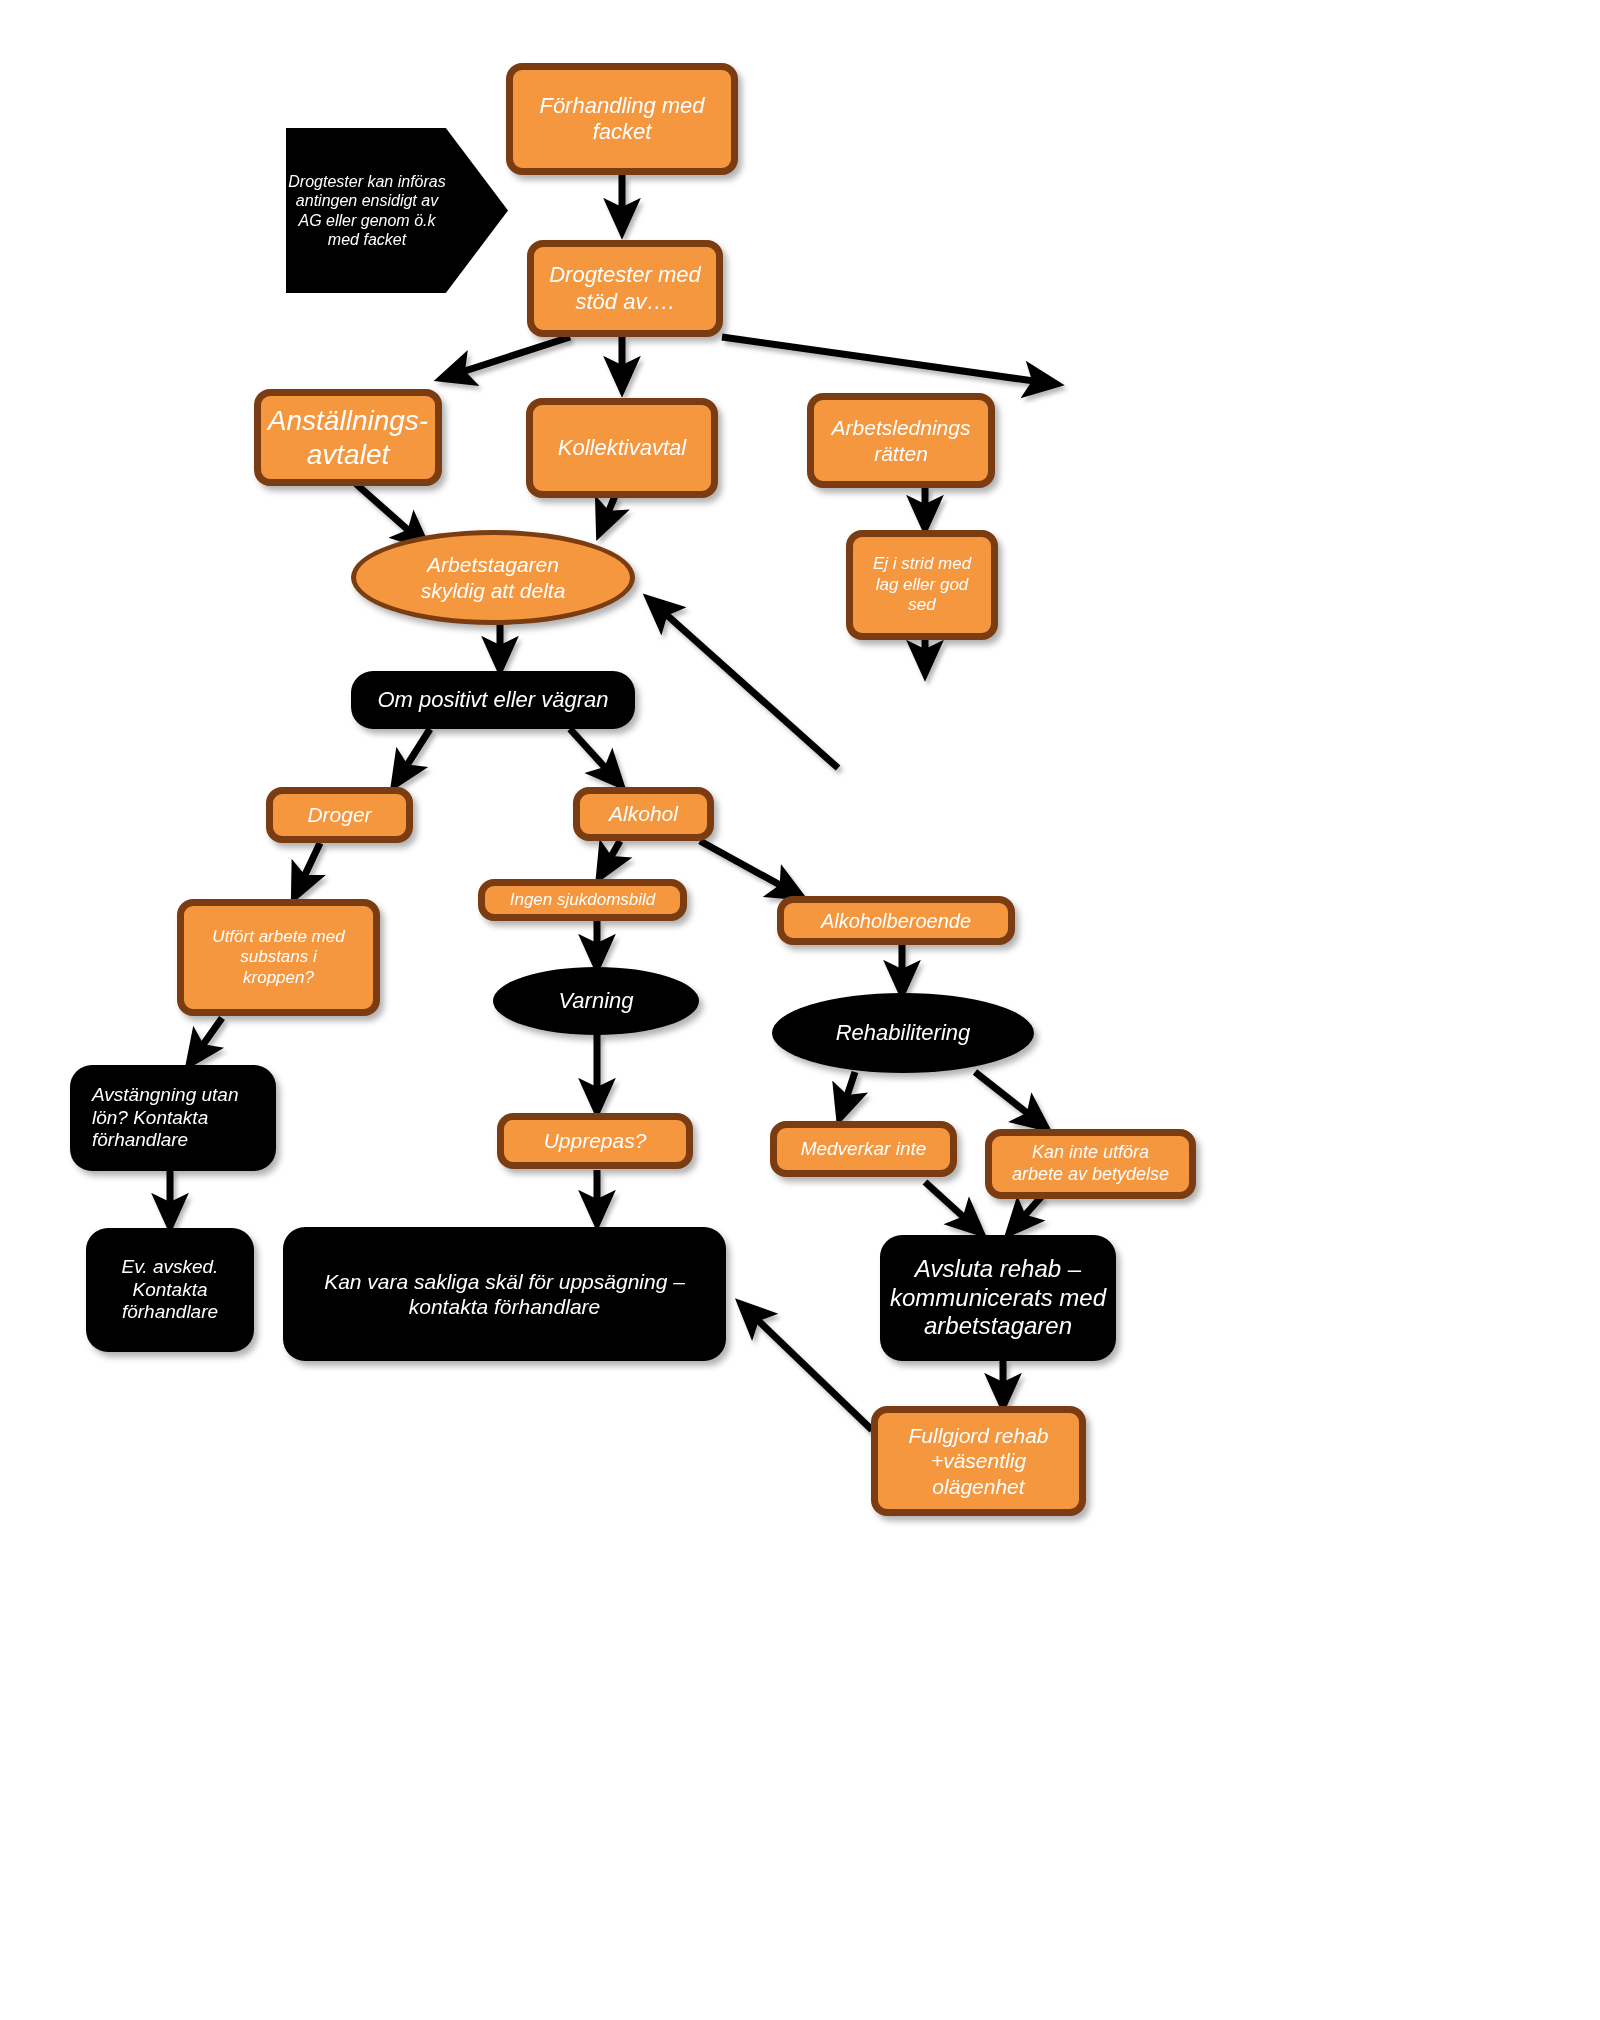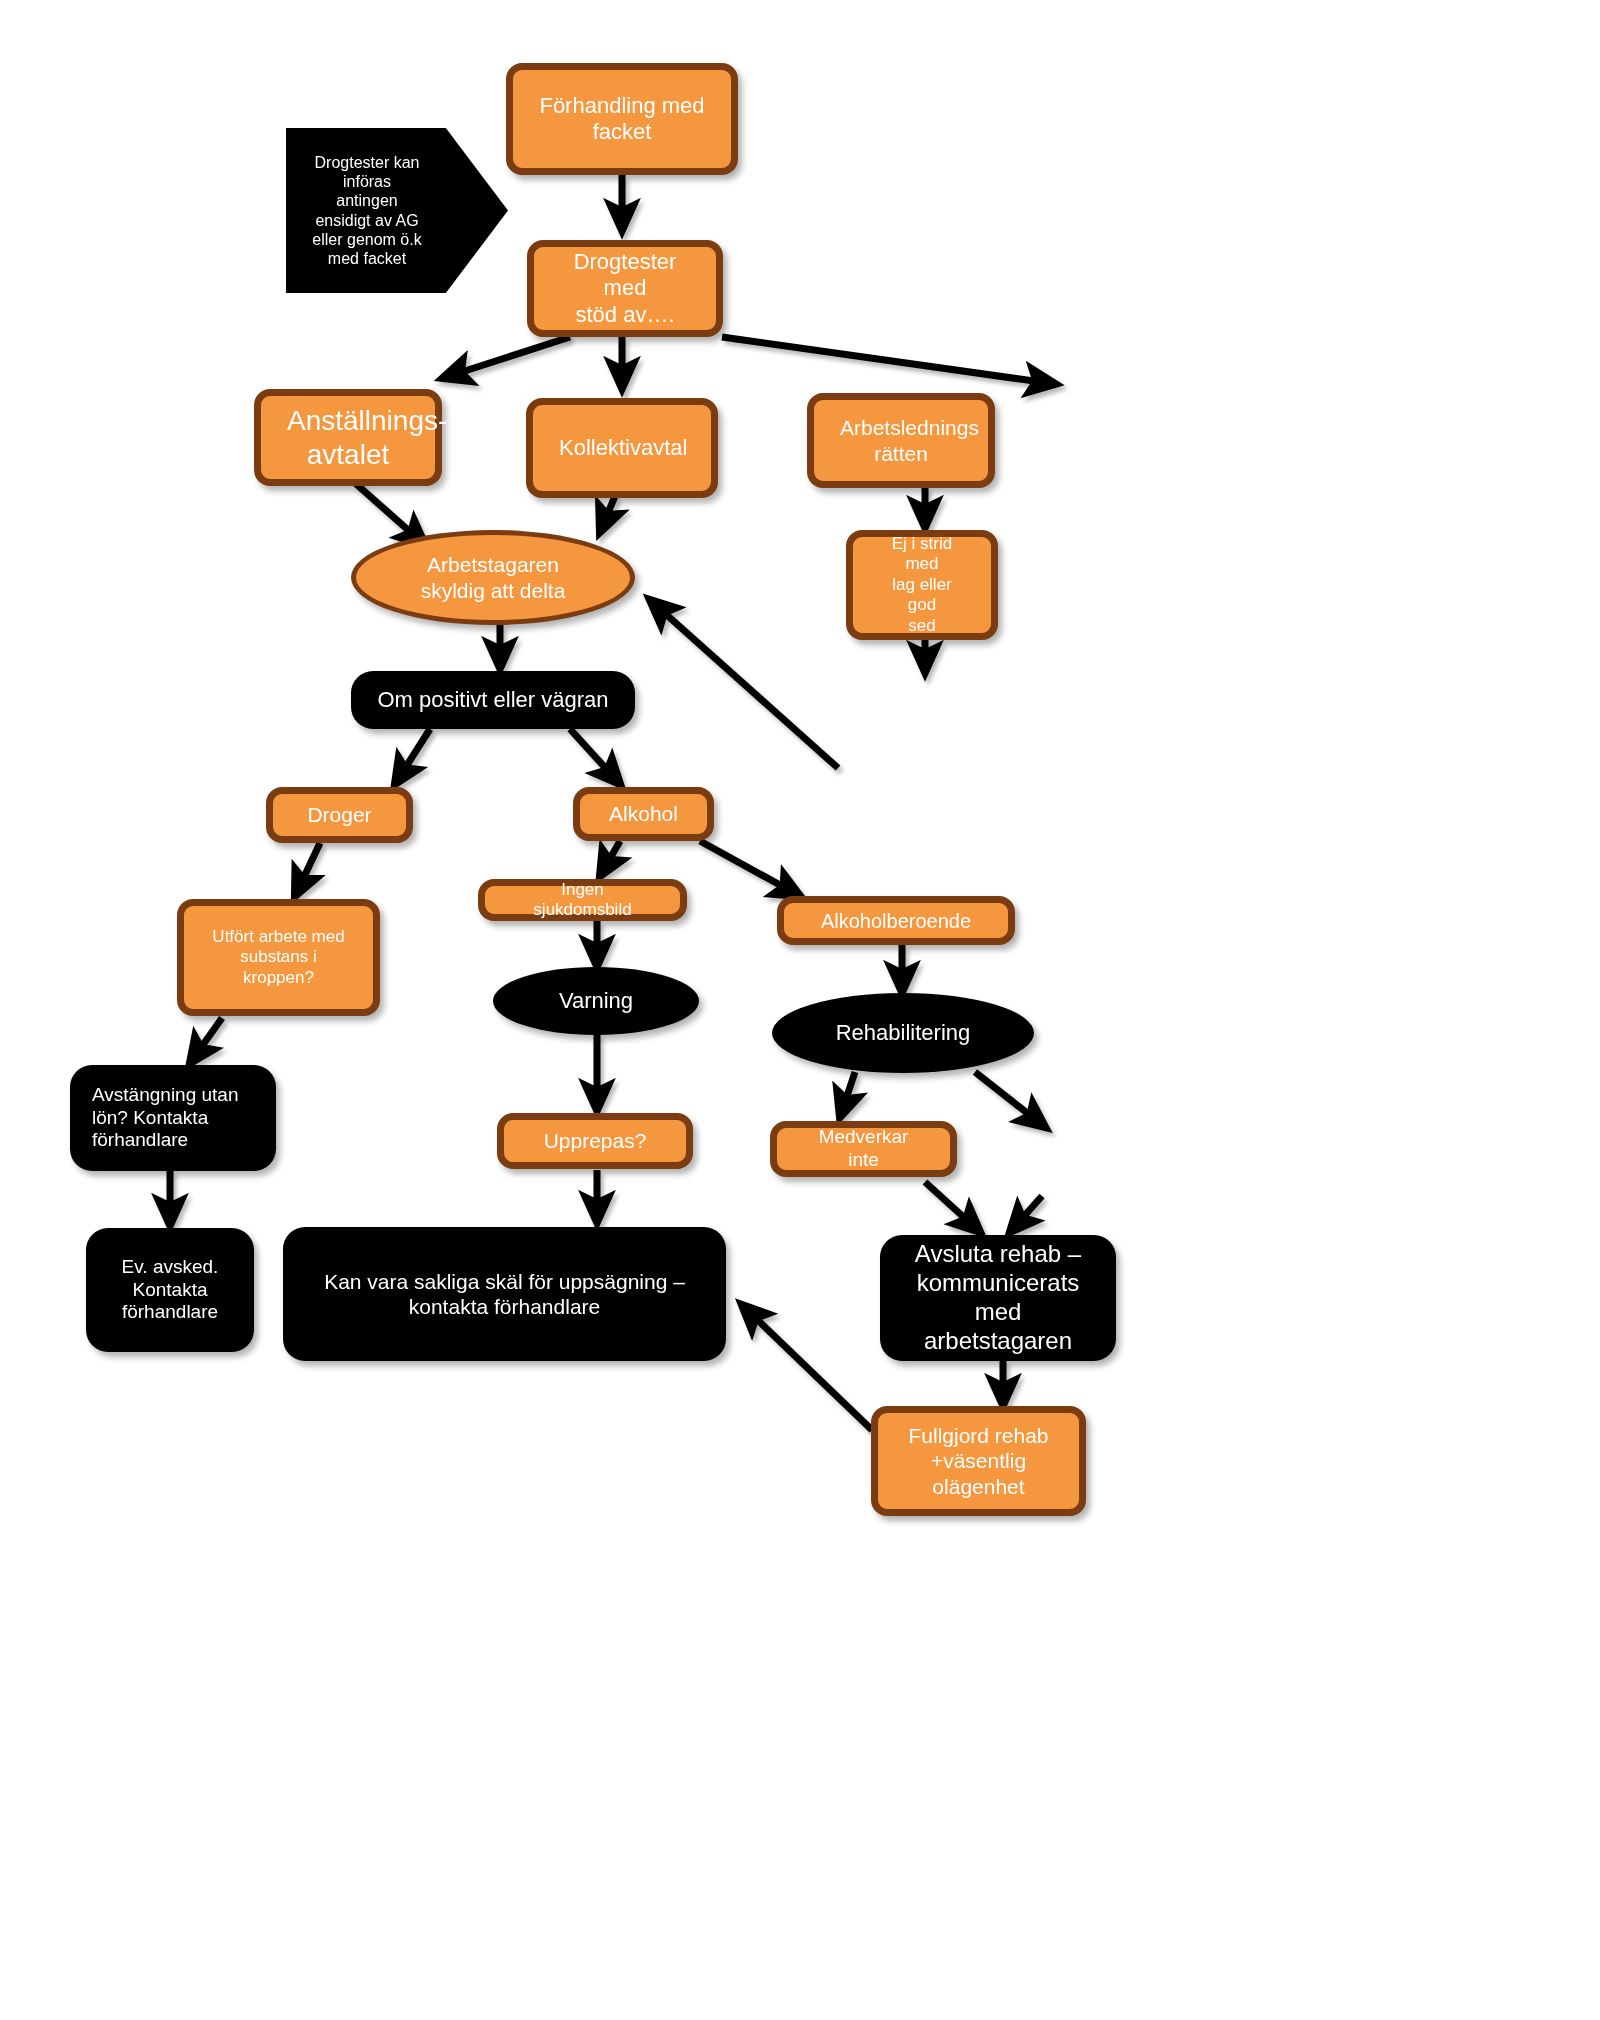--- a/index.html
+++ b/index.html
@@ -65,22 +65,23 @@
   .node.callout {
     background: #000000;
     border: 0;
     border-radius: 0;
     clip-path: polygon(0% 0%, 72% 0%, 100% 50%, 72% 100%, 0% 100%);
     padding-right: 60px;
   }
   .node .txt {
     display: block;
     width: 100%;
-    padding: 0 26px;
+    padding: 0 2px;
     box-sizing: border-box;
+    font-style: italic;
   }
   .node.align-left .txt {
     text-align: left;
     padding-left: 22px;
   }
   .bold-line {
     font-weight: bold;
     display: block;
   }
 </style>
@@ -237,20 +238,24 @@
   </div>
 
   <div class="node orange" style="left:497px; top:1113px; width:196px; height:56px; font-size:21px;">
     <span class="txt">Upprepas?</span>
   </div>
 
   <div class="node orange" style="left:770px; top:1121px; width:187px; height:56px; font-size:19px;">
     <span class="txt">Medverkar inte</span>
   </div>
 
+  <div class="node orange" style="left:985px; top:1129px; width:211px; height:70px; font-size:18px;">
+    <span class="txt">Kan inte utföra
+arbete av betydelse</span>
+  </div>
 
   <div class="node black" style="left:86px; top:1228px; width:168px; height:124px; font-size:19px;">
     <span class="txt">Ev. avsked.
 Kontakta
 förhandlare</span>
   </div>
 
   <div class="node black" style="left:283px; top:1227px; width:443px; height:134px; font-size:21px;">
     <span class="txt">Kan vara sakliga skäl för uppsägning –
 kontakta förhandlare</span>

